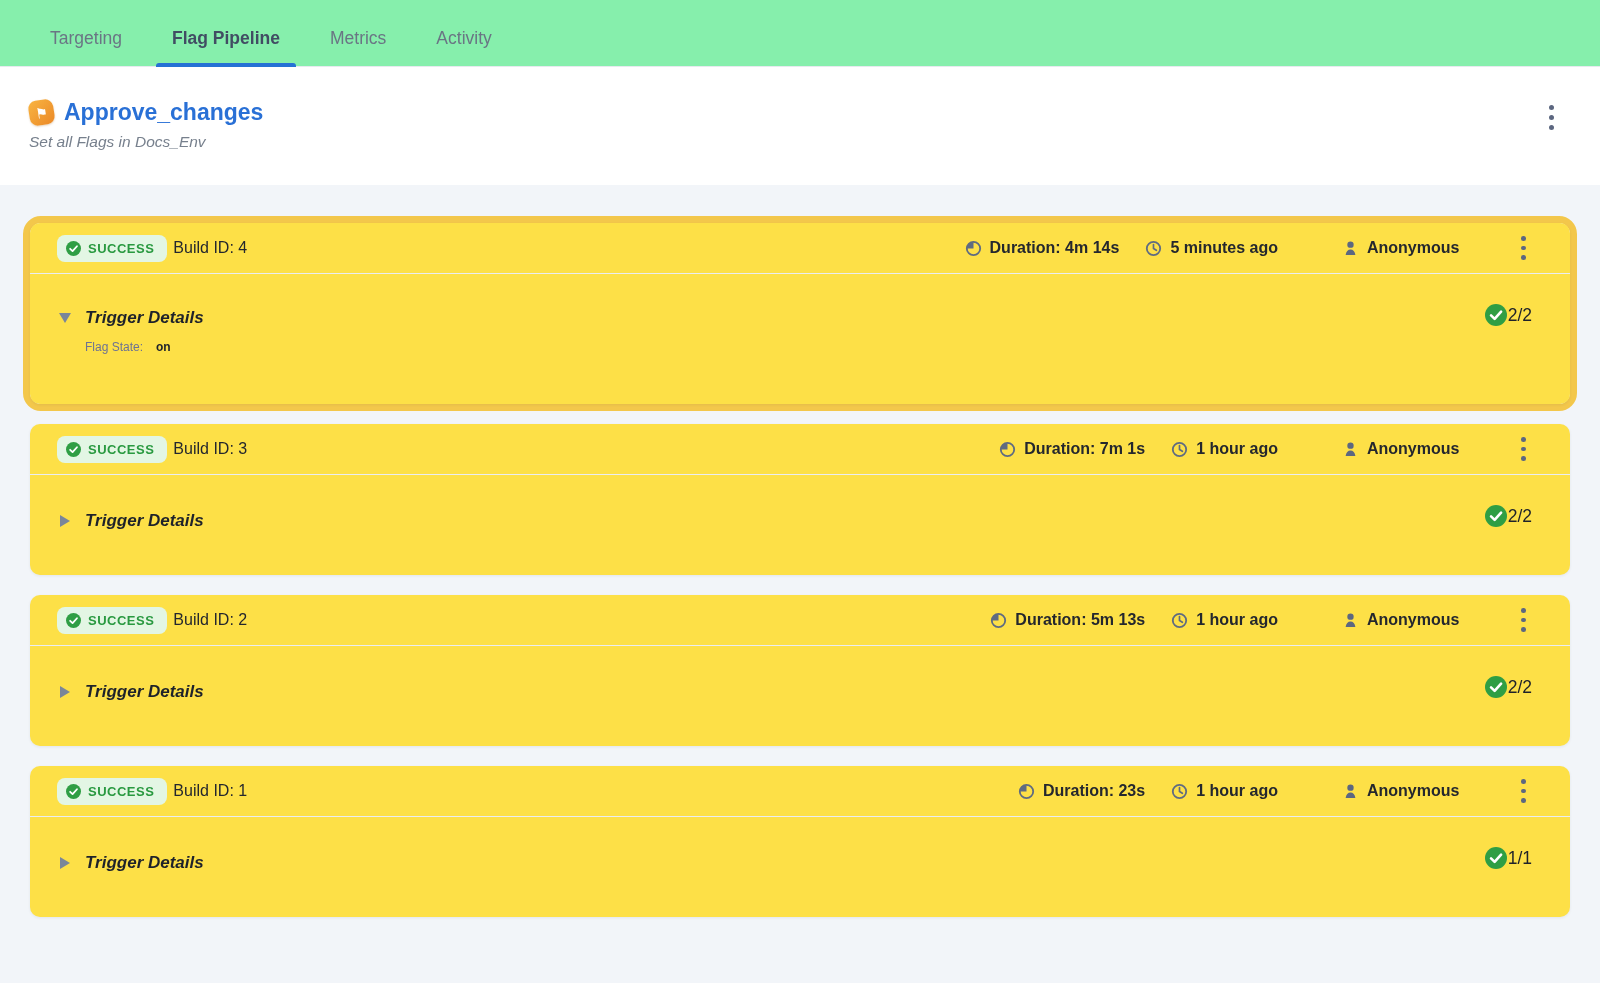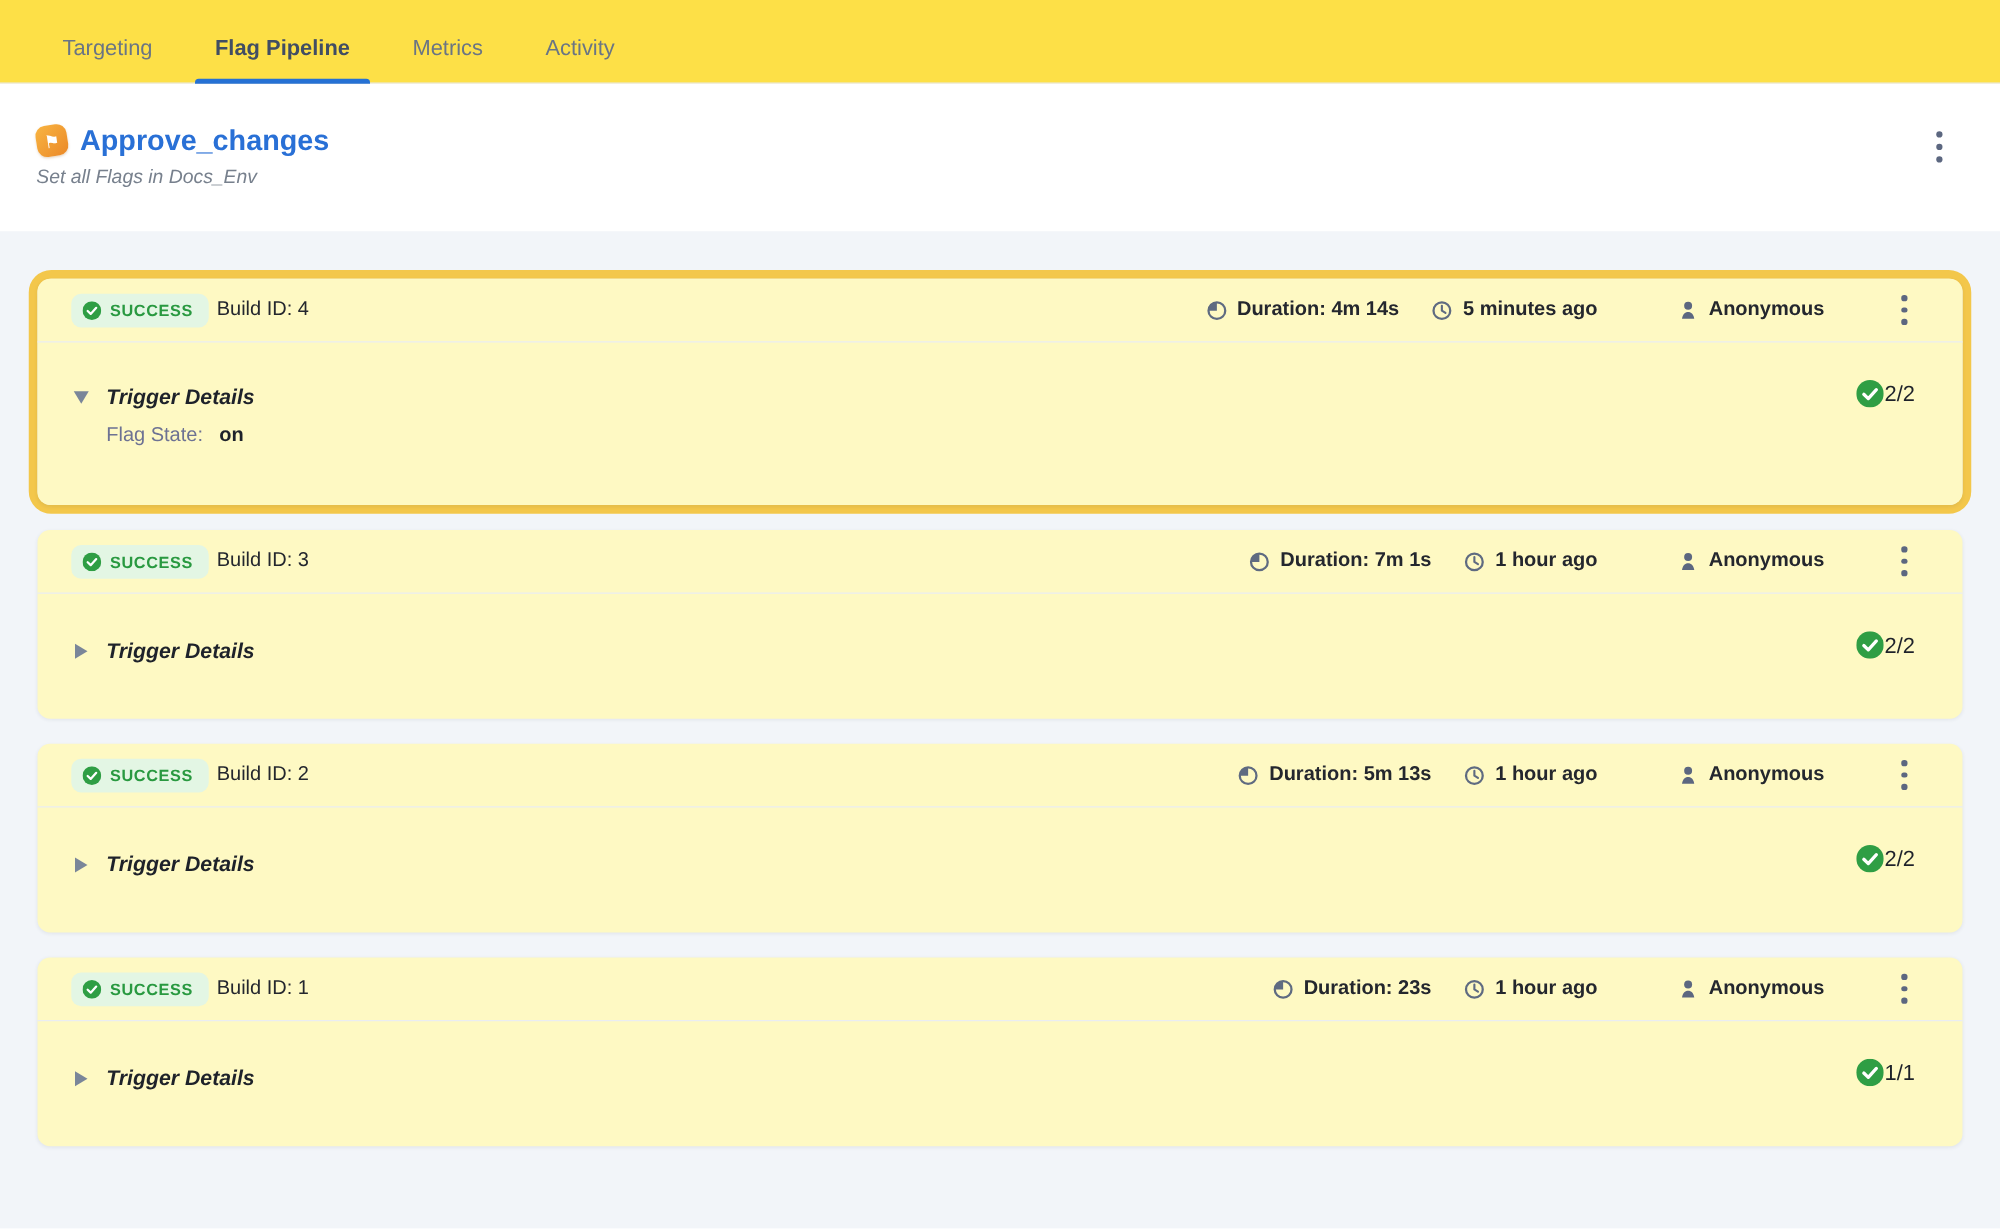--- a/index.html
+++ b/index.html
@@ -1,59 +1,59 @@
 <!DOCTYPE html>
 <html><head>
 <meta charset="utf-8">
 <style>
   * { box-sizing: border-box; margin: 0; padding: 0; }
   html, body { background: #ffffff; }
   body { font-family: "Liberation Sans", sans-serif; }
   .app { width: 1600px; height: 983px; display: flex; flex-direction: column; background: #ffffff; overflow: hidden; }
 
   
-  .tabbar { display: flex; align-items: center; gap: 46px; padding: 26px 0 0 48px; border-bottom: 1px solid #e7eaef; background: #fde047; }
+  .tabbar { display: flex; align-items: center; gap: 46px; padding: 26px 0 0 48px; border-bottom: 1px solid #e7eaef; background: #86efac; }
   .tab { position: relative; font-size: 17.5px; color: #6a7584; padding: 2px 2px 17px 2px; cursor: pointer; }
   .tab.active { color: #414d63; font-weight: 700; }
   .tab.active::after { content: ""; position: absolute; left: -14px; right: -14px; bottom: -1px; height: 4px; background: #2671d4; border-radius: 3px 3px 0 0; }
 
   
   .page-header { display: flex; justify-content: space-between; align-items: flex-start; padding: 32px 40px 34px 29px; background: #fff; }
   .title-row { display: flex; align-items: center; gap: 10px; }
   .flag-chip { width: 25px; height: 25px; border-radius: 8px; background: linear-gradient(140deg, #f7b03f 10%, #ec8d2a 90%); transform: rotate(-9deg); display: flex; align-items: center; justify-content: center; color: #fff; font-size: 14px; line-height: 1; box-shadow: 0 1px 2px rgba(150,90,10,.25); }
   .page-title { font-size: 23px; font-weight: 700; color: #2970d6; }
   .page-subtitle { margin-top: 7px; font-size: 15.5px; color: #77808d; font-style: italic; }
   .kebab { display: flex; flex-direction: column; gap: 5px; align-items: center; padding: 6px; cursor: pointer; background: none; border: none; }
   .kebab i { width: 5px; height: 5px; border-radius: 50%; background: #5c6780; display: block; }
   .kebab.small i { width: 4.6px; height: 4.6px; }
 
   
   .main { flex: 1; background: #f2f5f9; padding: 38px 30px; display: flex; flex-direction: column; gap: 20px; overflow: hidden; }
 
   .highlight { border: 7px solid #f3c74b; border-radius: 18px; margin: -7px; }
 
-  .card { background: #fef9c3; border-radius: 10px; box-shadow: 0 1px 3px rgba(35,45,65,.07); }
+  .card { background: #fde047; border-radius: 10px; box-shadow: 0 1px 3px rgba(35,45,65,.07); }
   .card-header { display: flex; align-items: center; height: 51px; padding: 0 38px 0 27px; border-bottom: 1px solid #eaedf2; }
   .badge-success { display: inline-flex; align-items: center; gap: 7px; background: #e3f6e4; color: #299940; font-size: 13px; font-weight: 700; letter-spacing: .5px; border-radius: 8px; padding: 6px 13px 6px 9px; }
   .build-id { margin-left: 6px; font-size: 16px; color: #24272e; }
   .meta { margin-left: auto; display: flex; align-items: center; font-weight: bold; }
   .meta-item { display: flex; align-items: center; gap: 8px; font-size: 16px; color: #24272e; }
   .meta-item.time { margin-left: 26px; }
   .meta-item.user { margin-left: 64px; }
   .meta .kebab { margin-left: 56px; }
 
   .card-body { position: relative; padding: 0 38px 0 27px; height: 100px; }
   .card-body.expanded { height: 130px; }
   .trigger-row { display: flex; align-items: center; gap: 12px; padding-top: 36px; cursor: pointer; width: max-content; font-style: italic; }
   .card-body.expanded .trigger-row { padding-top: 34px; }
   .trigger-label { font-size: 17px; font-weight: 700; color: #1e222a; }
   .caret { width: 16px; display: flex; justify-content: center; }
   .caret-right { width: 0; height: 0; border-left: 10px solid #7a8699; border-top: 6.5px solid transparent; border-bottom: 6.5px solid transparent; }
   .caret-down { width: 0; height: 0; border-top: 10px solid #7a8699; border-left: 6.5px solid transparent; border-right: 6.5px solid transparent; }
-  .flag-state { margin: 12px 0 0 28px; font-size: 16px; display: flex; align-items: center; }
+  .flag-state { margin: 12px 0 0 28px; font-size: 12px; display: flex; align-items: center; }
   .flag-state-label { color: #6d7293; }
   .flag-state-value { margin-left: 13px; color: #1e222a; font-weight: 600; }
   .count-badge { position: absolute; right: 38px; top: 30px; display: flex; align-items: center; gap: 1px; font-size: 17.5px; color: #1e222a; }
   .icon-svg { display: block; }
 </style>
 </head>
 <body>
 
 <div class="app">
 

